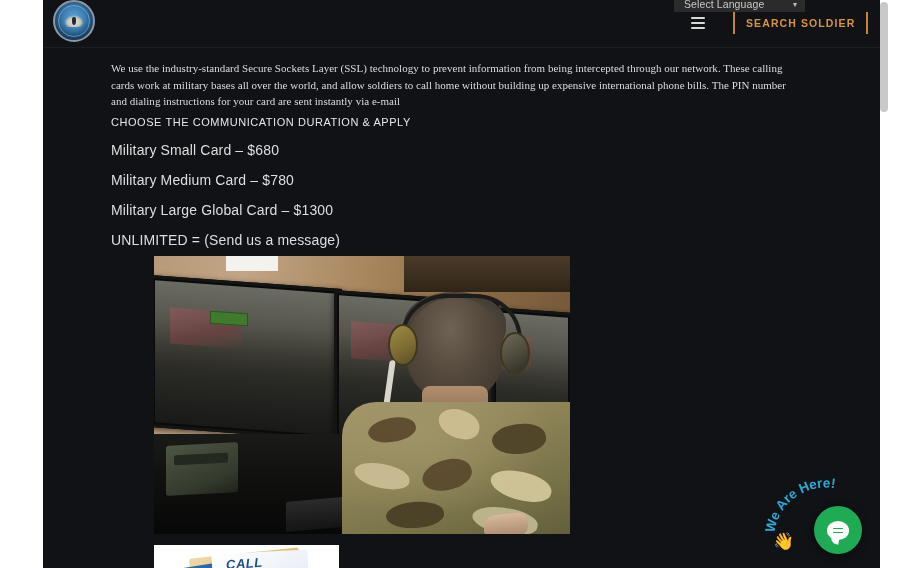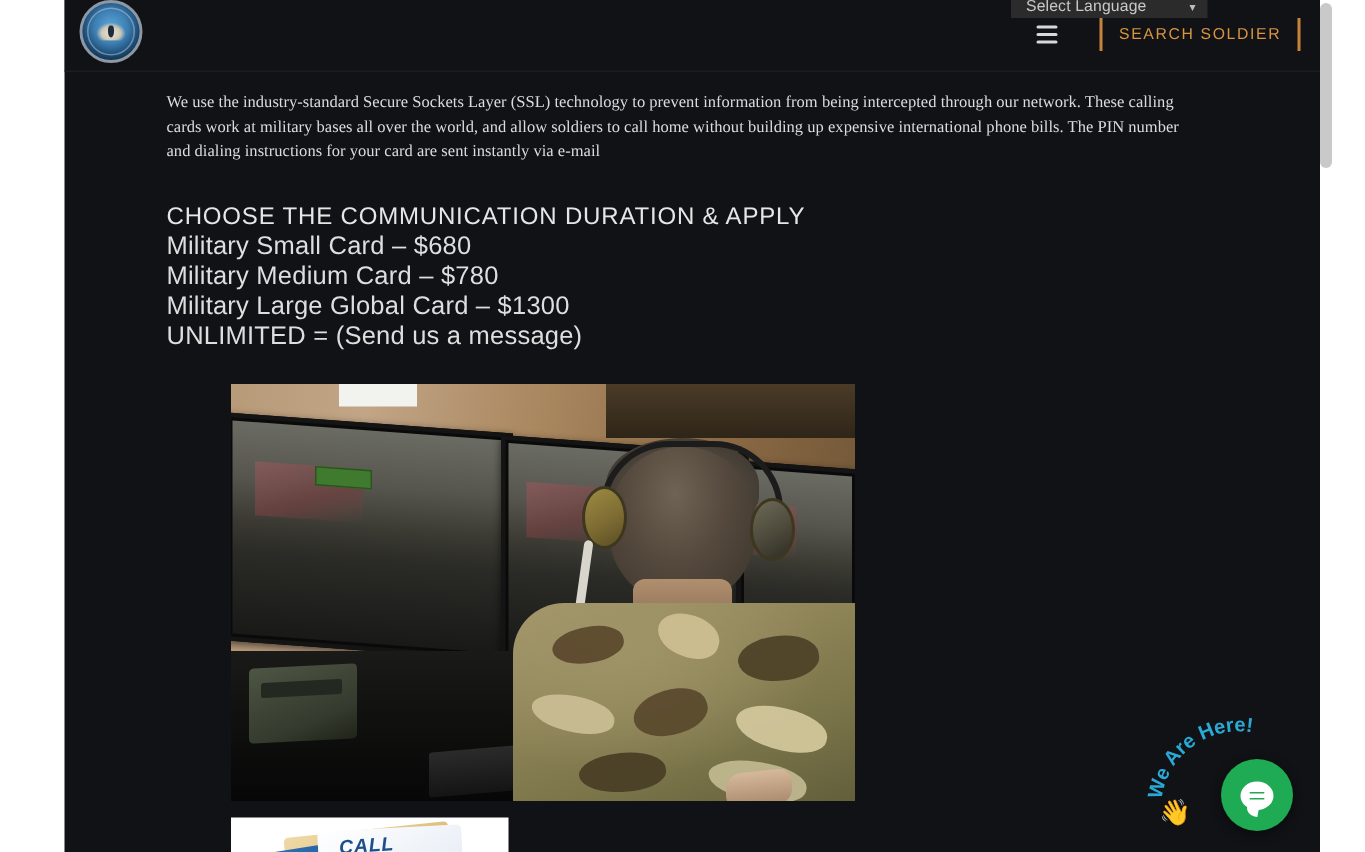--- a/index.html
+++ b/index.html
@@ -141,21 +141,21 @@
     cursor: pointer;
     z-index: 30;
   }
   #search-soldier .bracket {
     width: 2px;
     height: 22px;
     background: #c8833a;
   }
   #search-soldier .ss-label {
     font-size: 10.5px;
-    font-weight: 400;
+    font-weight: 700;
     letter-spacing: 1.1px;
     color: #d89440;
     padding: 0 11px;
     white-space: nowrap;
   }
 
   
   #content {
     position: absolute;
     left: 68px; top: 60px;
@@ -165,28 +165,29 @@
   .intro {
     font-size: 11px;
     line-height: 1.52;
     color: #dcdcdc;
     width: 678px;
     letter-spacing: .02px;
     font-family: Liberation Serif, serif;
   }
 
   .section-head {
-    margin-top: 26px;
-    font-size: 16px;
+    margin-top: 6px;
+    font-size: 11px;
     letter-spacing: .55px;
     color: #e6e6e6;
   }
 
   .card-line {
-    font-size: 17px;
+    margin-top: 14px;
+    font-size: 14px;
     color: #dedede;
     letter-spacing: .15px;
   }
 
   
   #photo1 {
     position: absolute;
     left: 111px; top: 256px;
     width: 416px; height: 278px;
     overflow: hidden;

